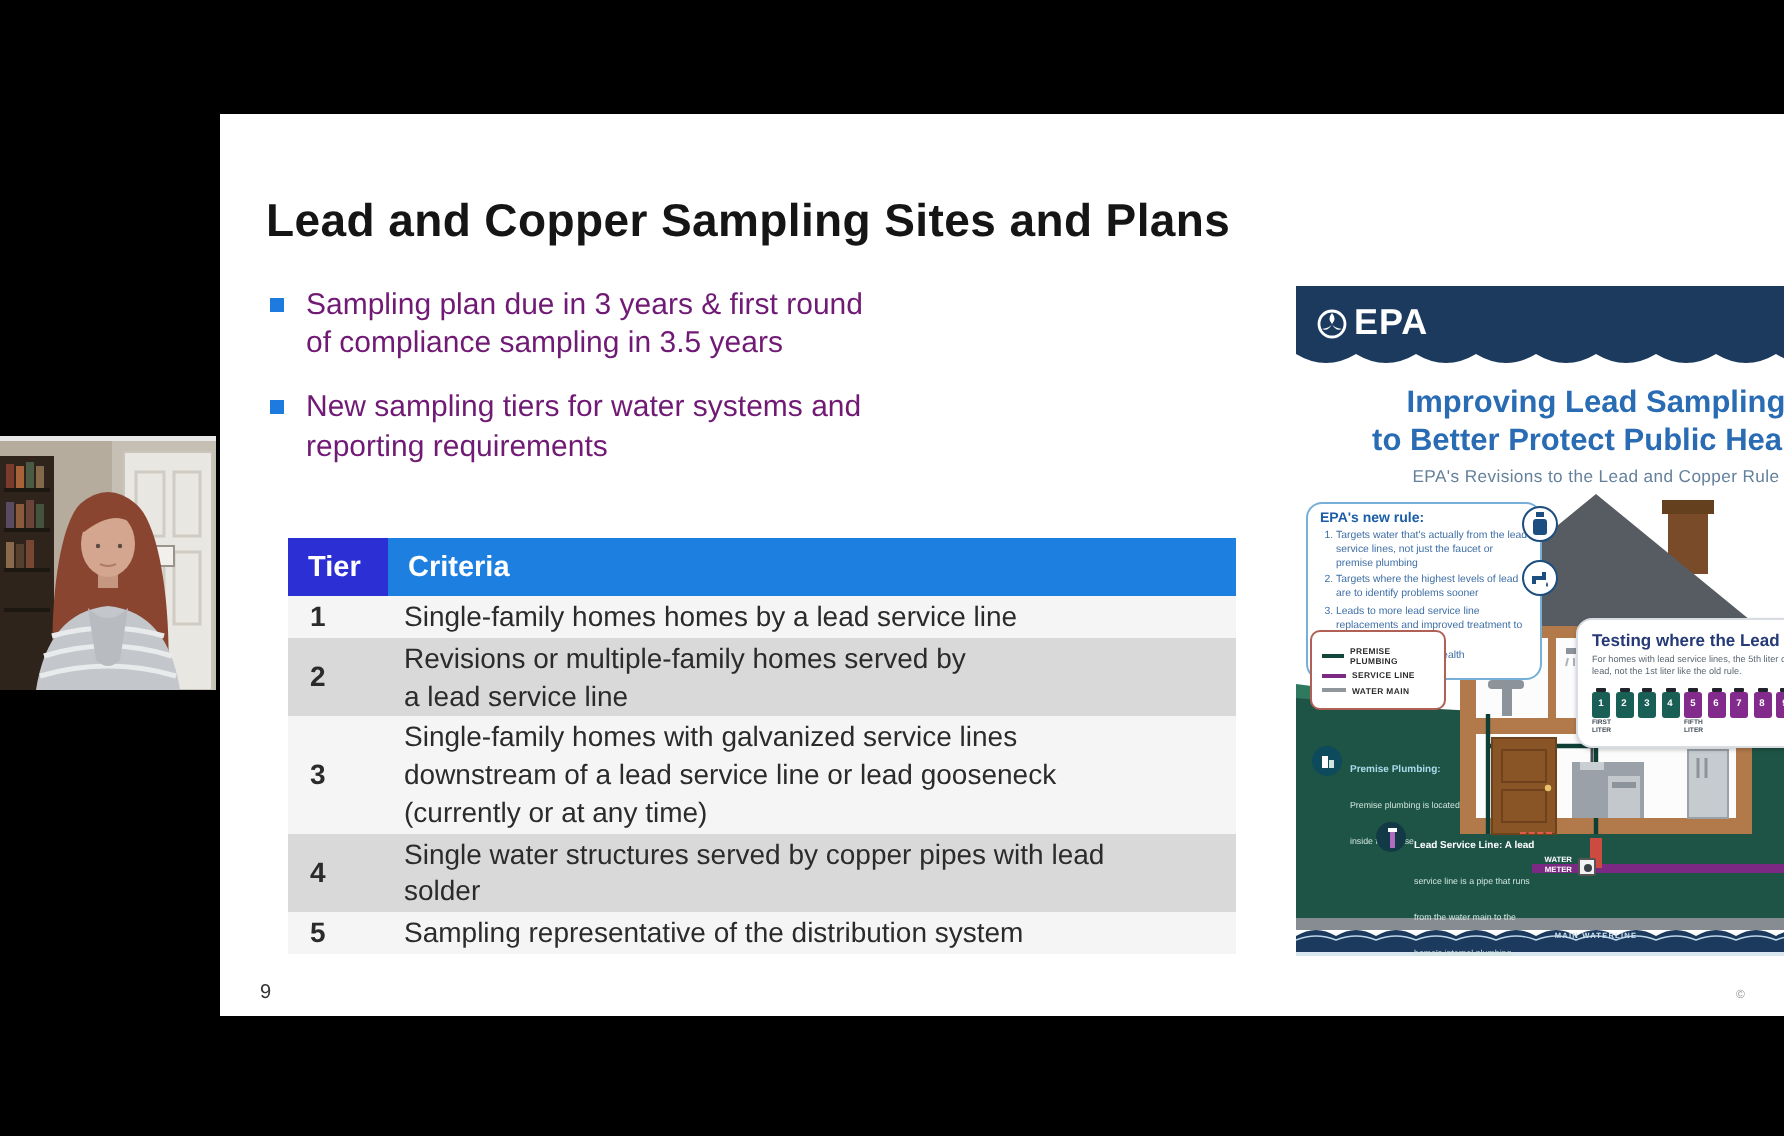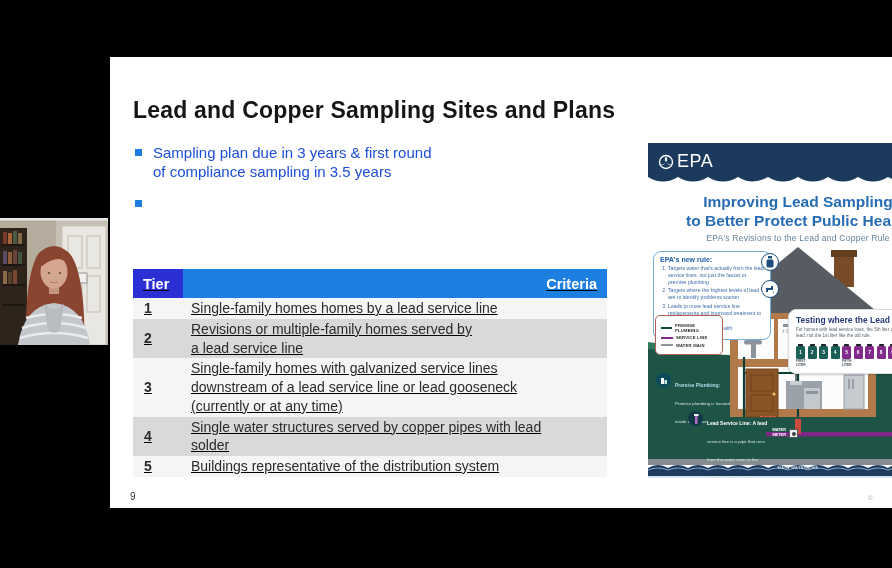--- a/index.html
+++ b/index.html
@@ -8,42 +8,42 @@
          font-family:"Liberation Sans",sans-serif;}
   .abs{position:absolute;}
 
   
   .webcam{left:0;top:218px;width:108px;height:127px;background:#b5ac9e;overflow:hidden;}
 
   
   .slide{left:110px;top:57px;width:782px;height:451px;background:#fff;overflow:hidden;}
   .slide-title{left:23px;top:40px;font-size:23px;font-weight:bold;color:#151515;letter-spacing:.2px;}
   .bullets{left:23px;top:86px;width:380px;margin:0;padding:0;list-style:none;}
-  .bullets li{display:flex;margin-bottom:13px;font-size:15px;line-height:1.28;color:#1d4ed8;}
+  .bullets li{display:flex;margin-bottom:13px;font-size:15px;line-height:1.28;color:#701a75;}
   .bullets .sq{flex:0 0 7px;width:7px;height:7px;background:#1d7be0;margin:6px 11px 0 2px;}
   .bullets .bt{white-space:pre-line;}
 
-  table.tiers{left:23px;top:212px;width:474px;border-collapse:collapse;table-layout:fixed;position:absolute;text-decoration:underline;}
+  table.tiers{left:34px;top:212px;width:474px;border-collapse:collapse;table-layout:fixed;position:absolute;}
   table.tiers th{font-size:14.5px;font-weight:bold;color:#fff;text-align:left;padding:5px 10px;height:29px;}
   table.tiers th.h-tier{width:50px;background:#2b2fd4;}
-  table.tiers th.h-crit{background:#1d7fe0;text-align:right;}
+  table.tiers th.h-crit{background:#1d7fe0;}
   table.tiers td{font-size:14px;color:#2b2b2b;vertical-align:middle;padding:1px 8px;line-height:1.34;}
   table.tiers td.tier{font-weight:bold;padding-left:11px;}
   table.tiers td.crit{white-space:pre-line;}
   table.tiers tbody tr:nth-child(odd){background:#f5f5f5;}
   table.tiers tbody tr:nth-child(even){background:#d9d9d9;}
 
   .page-num{left:20px;top:434px;font-size:10px;color:#333;}
   .copyright{left:758px;top:438px;font-size:6px;color:#999;}
 
   
   .ig{left:538px;top:86px;width:300px;height:335px;background:#fff;overflow:hidden;}
   .ig-svg{left:0;top:0;}
   .epa-logo{left:10px;top:8px;display:flex;align-items:center;color:#fff;}
-  .epa-logo .txt{font-size:18px;font-weight:normal;letter-spacing:.5px;margin-left:3px;}
+  .epa-logo .txt{font-size:18px;font-weight:bold;letter-spacing:.5px;margin-left:3px;}
   .ig-title{left:0;top:50px;width:300px;text-align:center;font-size:15.5px;font-weight:bold;color:#2a6cb4;line-height:1.2;}
   .ig-sub{left:0;top:90px;width:300px;text-align:center;font-size:8.6px;color:#64819b;letter-spacing:.2px;}
 
   .rule-box{left:5px;top:108px;width:118px;background:#fff;border:1px solid #76b0d8;border-radius:8px;padding:4px 6px 5px 6px;}
   .rule-box .rt{font-size:7px;font-weight:bold;color:#1c5ea6;}
   .rule-box ol{margin:2px 0 0 0;padding-left:8px;font-size:5.2px;line-height:1.3;color:#3f6fa5;}
   .rule-box li{margin-bottom:2px;}
   .circ{width:18px;height:18px;border-radius:50%;background:#fff;border:1.5px solid #1c4e80;
         display:flex;align-items:center;justify-content:center;}
   .circ-1{left:113px;top:110px;} .circ-2{left:113px;top:137px;}
@@ -146,20 +146,22 @@
     <div class="abs slide-title">Lead and Copper Sampling Sites and Plans</div>
 
     <ul class="abs bullets" id="bullet-list">
         <li>
           <span class="sq"></span>
           <span class="bt">Sampling plan due in 3 years &amp; first round
 of compliance sampling in 3.5 years</span>
         </li>
         <li>
           <span class="sq"></span>
+          <span class="bt">New sampling tiers for water systems and
+reporting requirements</span>
         </li>
       </ul>
 
     <table class="tiers">
       <thead>
         <tr>
           <th class="h-tier">Tier</th>
           <th class="h-crit">Criteria</th>
         </tr>
       </thead>
@@ -179,21 +181,21 @@
 downstream of a lead service line or lead gooseneck
 (currently or at any time)</td>
           </tr>
           <tr>
             <td class="tier">4</td>
             <td class="crit">Single water structures served by copper pipes with lead
 solder</td>
           </tr>
           <tr>
             <td class="tier">5</td>
-            <td class="crit">Buildings representative of the distribution system</td>
+            <td class="crit">Sampling representative of the distribution system</td>
           </tr>
         </tbody>
     </table>
 
     <div class="abs page-num">9</div>
     <div class="abs copyright">©</div>
 
     <div class="abs ig">
       <svg class="abs ig-svg" width="300" height="335" viewBox="0 0 300 335">
 

